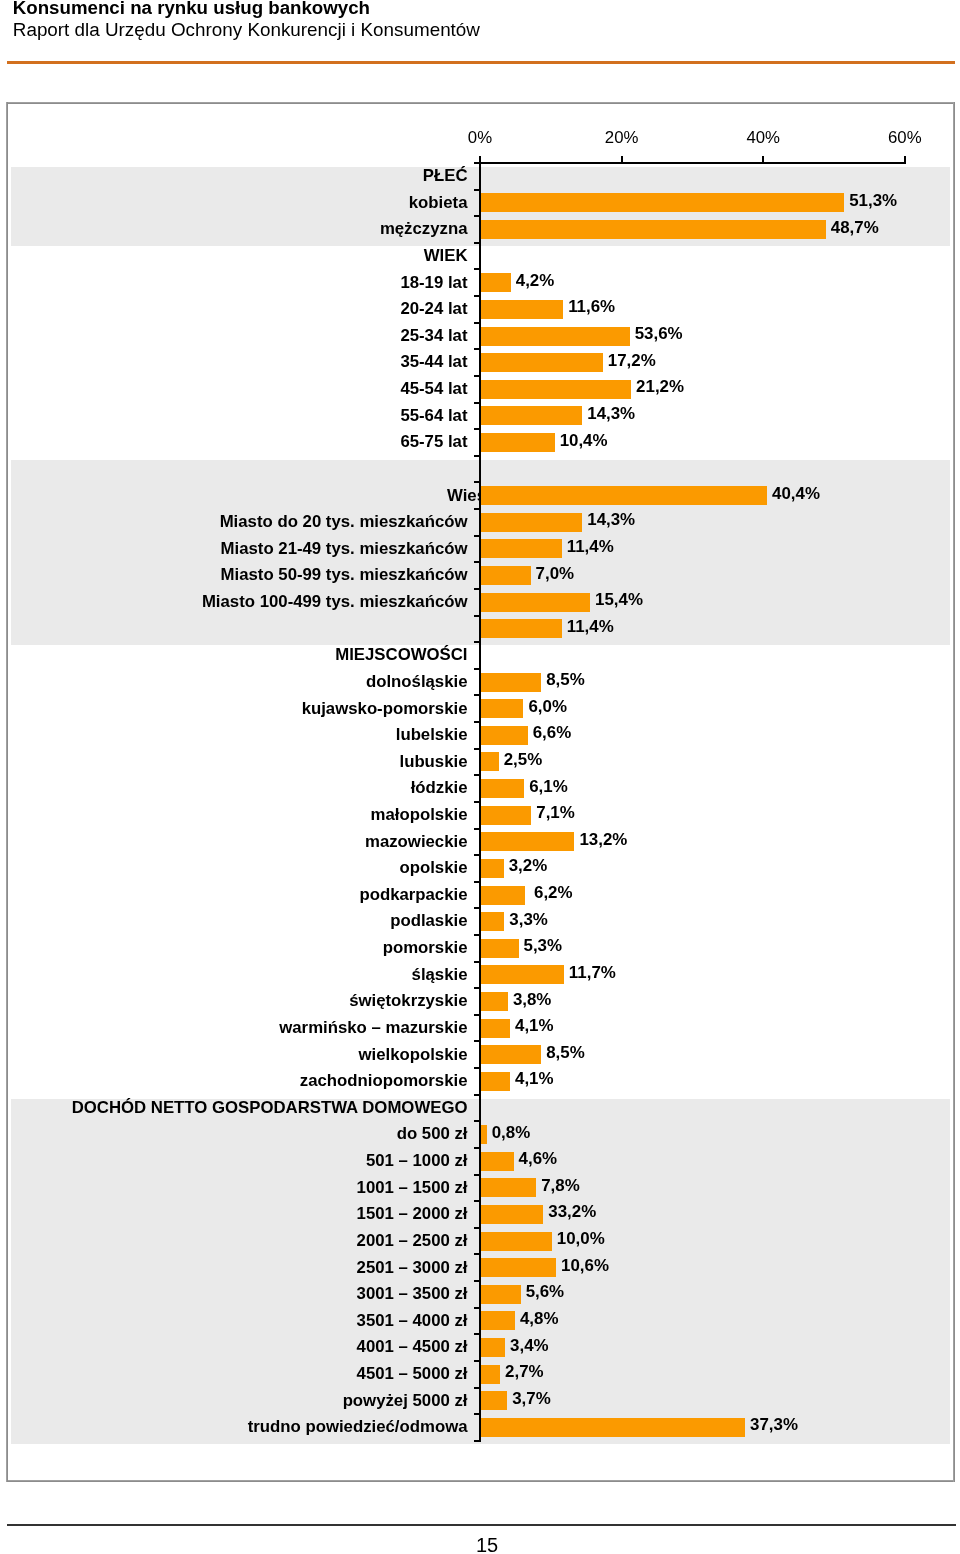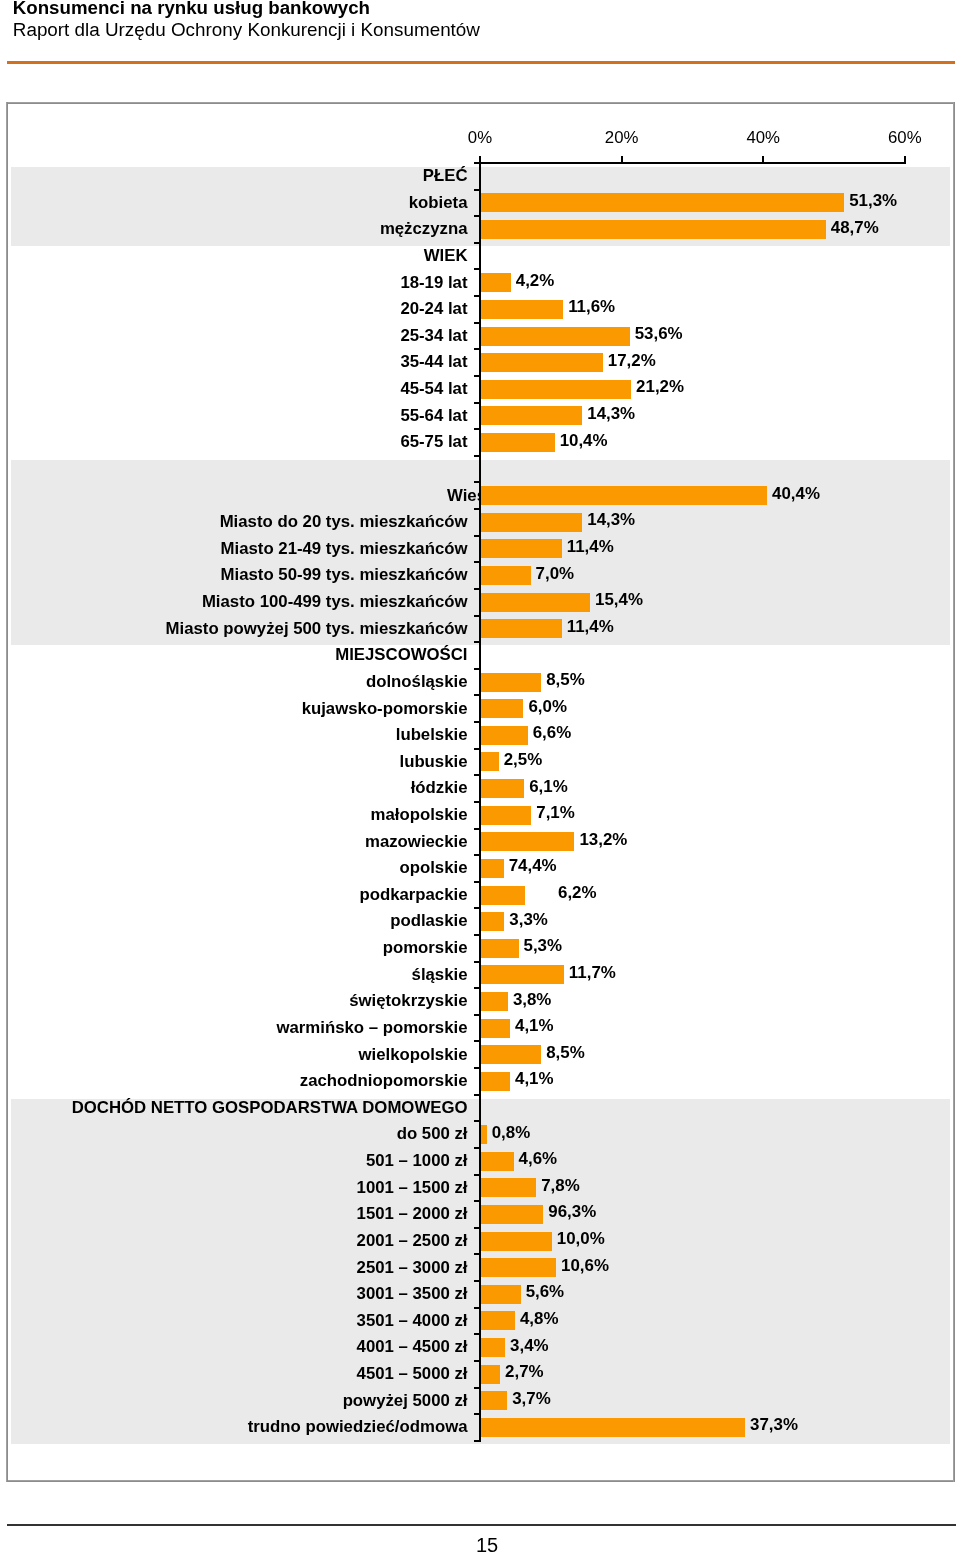--- a/index.html
+++ b/index.html
@@ -127,21 +127,20 @@
     <div class="bar-val" style="left:566.71px;top:536.99px">11,4%</div>
     <div class="tick-h" style="left:474px;top:561.3px;width:5px"></div>
     <div class="row-label" style="right:492.5px;top:565.41px">Miasto 50-99 tys. mieszkańców</div>
     <div class="bar" style="left:481px;top:566.11px;height:19px;width:49.56px"></div>
     <div class="bar-val" style="left:535.56px;top:563.61px">7,0%</div>
     <div class="tick-h" style="left:474px;top:587.92px;width:5px"></div>
     <div class="row-label" style="right:492.5px;top:592.03px">Miasto 100-499 tys. mieszkańców</div>
     <div class="bar" style="left:481px;top:592.73px;height:19px;width:109.03px"></div>
     <div class="bar-val" style="left:595.03px;top:590.23px">15,4%</div>
     <div class="tick-h" style="left:474px;top:614.54px;width:5px"></div>
-    <div class="row-label" style="right:492.5px;top:618.65px">Miasto powyżej 500 tys. mieszkańców</div>
     <div class="bar" style="left:481px;top:619.35px;height:19px;width:80.71px"></div>
     <div class="bar-val" style="left:566.71px;top:616.85px">11,4%</div>
     <div class="tick-h" style="left:474px;top:641.16px;width:5px"></div>
     <div class="row-label" style="right:492.5px;top:645.27px">MIEJSCOWOŚCI</div>
     <div class="tick-h" style="left:474px;top:667.78px;width:5px"></div>
     <div class="row-label" style="right:492.5px;top:671.89px">dolnośląskie</div>
     <div class="bar" style="left:481px;top:672.59px;height:19px;width:60.18px"></div>
     <div class="bar-val" style="left:546.18px;top:670.09px">8,5%</div>
     <div class="tick-h" style="left:474px;top:694.4px;width:5px"></div>
     <div class="row-label" style="right:492.5px;top:698.51px">kujawsko-pomorskie</div>
@@ -163,43 +162,43 @@
     <div class="row-label" style="right:492.5px;top:804.99px">małopolskie</div>
     <div class="bar" style="left:481px;top:805.69px;height:19px;width:50.27px"></div>
     <div class="bar-val" style="left:536.27px;top:803.19px">7,1%</div>
     <div class="tick-h" style="left:474px;top:827.5px;width:5px"></div>
     <div class="row-label" style="right:492.5px;top:831.61px">mazowieckie</div>
     <div class="bar" style="left:481px;top:832.31px;height:19px;width:93.46px"></div>
     <div class="bar-val" style="left:579.46px;top:829.81px">13,2%</div>
     <div class="tick-h" style="left:474px;top:854.12px;width:5px"></div>
     <div class="row-label" style="right:492.5px;top:858.23px">opolskie</div>
     <div class="bar" style="left:481px;top:858.93px;height:19px;width:22.66px"></div>
-    <div class="bar-val" style="left:508.66px;top:856.43px">74,4%</div>
+    <div class="bar-val" style="left:508.66px;top:856.43px">3,2%</div>
     <div class="tick-h" style="left:474px;top:880.74px;width:5px"></div>
     <div class="row-label" style="right:492.5px;top:884.85px">podkarpackie</div>
     <div class="bar" style="left:481px;top:885.55px;height:19px;width:43.9px"></div>
-    <div class="bar-val" style="left:558px;top:883.05px">6,2%</div>
+    <div class="bar-val" style="left:534px;top:883.05px">6,2%</div>
     <div class="tick-h" style="left:474px;top:907.36px;width:5px"></div>
     <div class="row-label" style="right:492.5px;top:911.47px">podlaskie</div>
     <div class="bar" style="left:481px;top:912.17px;height:19px;width:23.36px"></div>
     <div class="bar-val" style="left:509.36px;top:909.67px">3,3%</div>
     <div class="tick-h" style="left:474px;top:933.98px;width:5px"></div>
     <div class="row-label" style="right:492.5px;top:938.09px">pomorskie</div>
     <div class="bar" style="left:481px;top:938.79px;height:19px;width:37.52px"></div>
     <div class="bar-val" style="left:523.52px;top:936.29px">5,3%</div>
     <div class="tick-h" style="left:474px;top:960.6px;width:5px"></div>
     <div class="row-label" style="right:492.5px;top:964.71px">śląskie</div>
     <div class="bar" style="left:481px;top:965.41px;height:19px;width:82.84px"></div>
     <div class="bar-val" style="left:568.84px;top:962.91px">11,7%</div>
     <div class="tick-h" style="left:474px;top:987.22px;width:5px"></div>
     <div class="row-label" style="right:492.5px;top:991.33px">świętokrzyskie</div>
     <div class="bar" style="left:481px;top:992.03px;height:19px;width:26.9px"></div>
     <div class="bar-val" style="left:512.9px;top:989.53px">3,8%</div>
     <div class="tick-h" style="left:474px;top:1013.84px;width:5px"></div>
-    <div class="row-label" style="right:492.5px;top:1017.95px">warmińsko – pomorskie</div>
+    <div class="row-label" style="right:492.5px;top:1017.95px">warmińsko – mazurskie</div>
     <div class="bar" style="left:481px;top:1018.65px;height:19px;width:29.03px"></div>
     <div class="bar-val" style="left:515.03px;top:1016.15px">4,1%</div>
     <div class="tick-h" style="left:474px;top:1040.46px;width:5px"></div>
     <div class="row-label" style="right:492.5px;top:1044.57px">wielkopolskie</div>
     <div class="bar" style="left:481px;top:1045.27px;height:19px;width:60.18px"></div>
     <div class="bar-val" style="left:546.18px;top:1042.77px">8,5%</div>
     <div class="tick-h" style="left:474px;top:1067.08px;width:5px"></div>
     <div class="row-label" style="right:492.5px;top:1071.19px">zachodniopomorskie</div>
     <div class="bar" style="left:481px;top:1071.89px;height:19px;width:29.03px"></div>
     <div class="bar-val" style="left:515.03px;top:1069.39px">4,1%</div>
@@ -213,21 +212,21 @@
     <div class="row-label" style="right:492.5px;top:1151.05px">501 – 1000 zł</div>
     <div class="bar" style="left:481px;top:1151.75px;height:19px;width:32.57px"></div>
     <div class="bar-val" style="left:518.57px;top:1149.25px">4,6%</div>
     <div class="tick-h" style="left:474px;top:1173.56px;width:5px"></div>
     <div class="row-label" style="right:492.5px;top:1177.67px">1001 – 1500 zł</div>
     <div class="bar" style="left:481px;top:1178.37px;height:19px;width:55.22px"></div>
     <div class="bar-val" style="left:541.22px;top:1175.87px">7,8%</div>
     <div class="tick-h" style="left:474px;top:1200.18px;width:5px"></div>
     <div class="row-label" style="right:492.5px;top:1204.29px">1501 – 2000 zł</div>
     <div class="bar" style="left:481px;top:1204.99px;height:19px;width:62.3px"></div>
-    <div class="bar-val" style="left:548.3px;top:1202.49px">96,3%</div>
+    <div class="bar-val" style="left:548.3px;top:1202.49px">33,2%</div>
     <div class="tick-h" style="left:474px;top:1226.8px;width:5px"></div>
     <div class="row-label" style="right:492.5px;top:1230.91px">2001 – 2500 zł</div>
     <div class="bar" style="left:481px;top:1231.61px;height:19px;width:70.8px"></div>
     <div class="bar-val" style="left:556.8px;top:1229.11px">10,0%</div>
     <div class="tick-h" style="left:474px;top:1253.42px;width:5px"></div>
     <div class="row-label" style="right:492.5px;top:1257.53px">2501 – 3000 zł</div>
     <div class="bar" style="left:481px;top:1258.23px;height:19px;width:75.05px"></div>
     <div class="bar-val" style="left:561.05px;top:1255.73px">10,6%</div>
     <div class="tick-h" style="left:474px;top:1280.04px;width:5px"></div>
     <div class="row-label" style="right:492.5px;top:1284.15px">3001 – 3500 zł</div>

